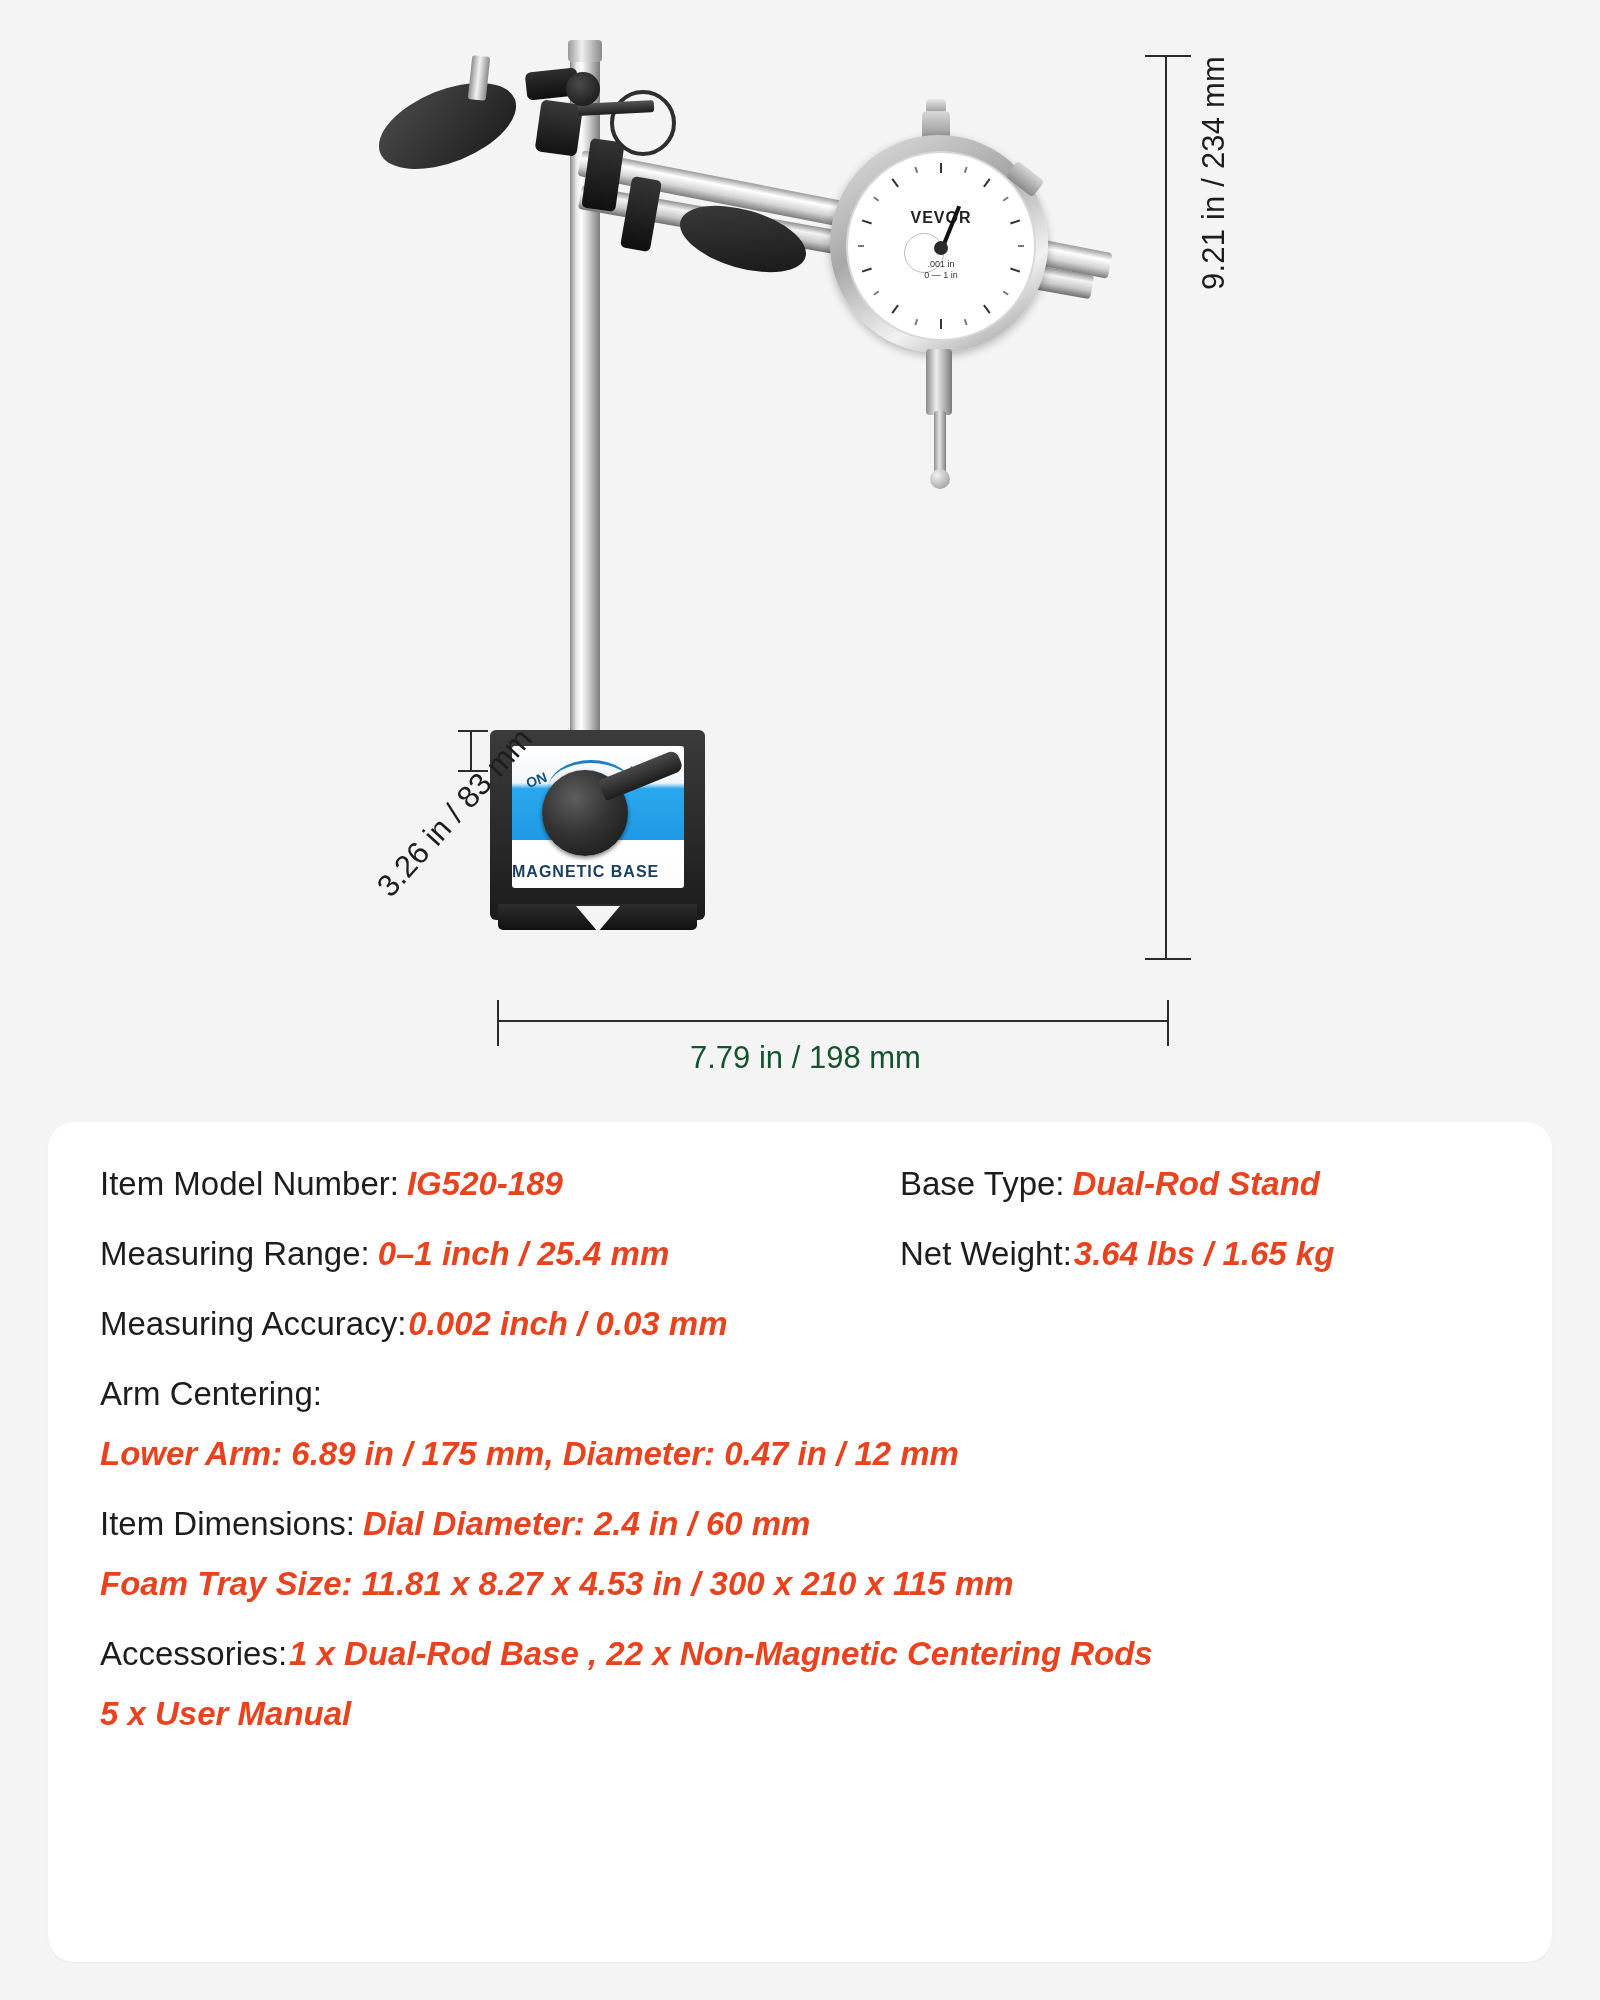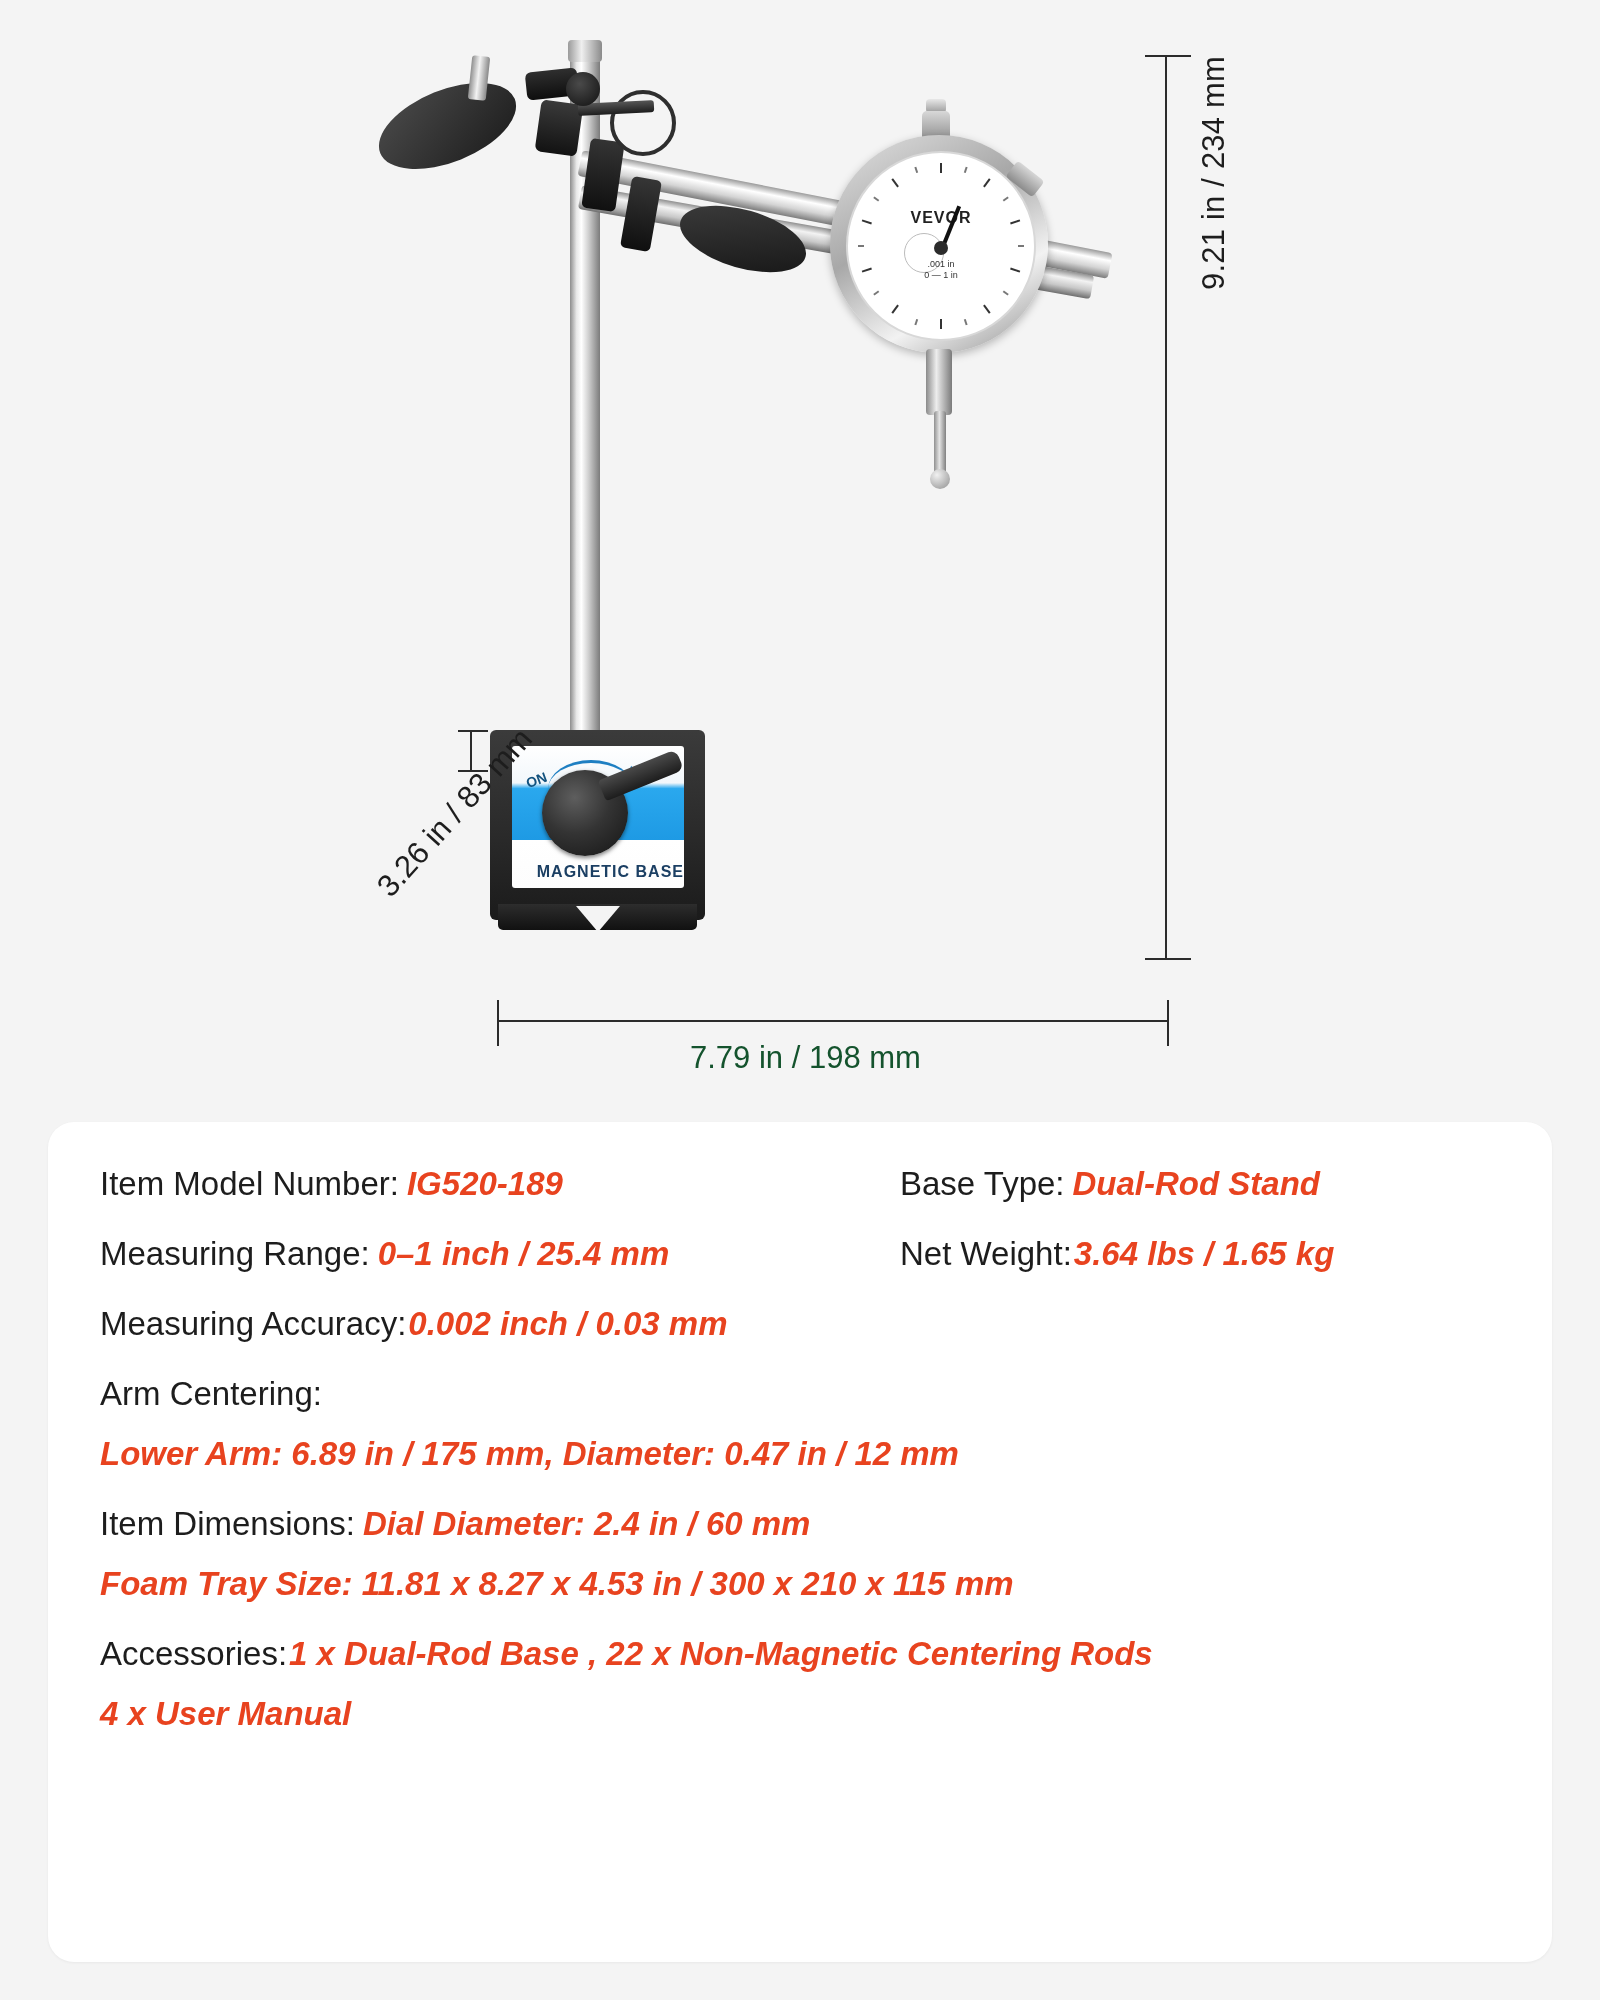--- a/index.html
+++ b/index.html
@@ -150,21 +150,21 @@
     left: 22px; top: 16px;
     width: 172px; height: 142px;
     background: linear-gradient(180deg,#ffffff 0%, #f2f7fb 26%, #2aa8ee 30%, #1e9ae4 66%, #ffffff 66%, #fdfdfd 100%);
     border-radius: 3px;
     overflow: hidden;
   }
   .base-label {
     position: absolute;
     left: 0; bottom: 7px;
     width: 100%;
-    text-align: right;
+    text-align: left;
     font-size: 16px;
     letter-spacing: 1px;
     color: #1b3f63;
     font-weight: 600;
   }
   .base-on {
     position: absolute;
     left: 14px; top: 26px;
     font-size: 14px;
     color: #12527e;
@@ -651,19 +651,19 @@
       <div class="spec-row cont">
         <span class="val" style="margin-left:0">Foam Tray Size: 11.81 x 8.27 x 4.53 in / 300 x 210 x 115 mm</span>
       </div>
 
       <div class="spec-row">
         <span class="lbl">Accessories:</span>
         <span class="val tight">1 x Dual-Rod Base , 22 x Non-Magnetic Centering Rods</span>
       </div>
 
       <div class="spec-row cont">
-        <span class="val" style="margin-left:0">4 x User Manual</span>
+        <span class="val" style="margin-left:0">5 x User Manual</span>
       </div>
 
     </div>
   </div>
 
 </div>
 
 </body></html>

